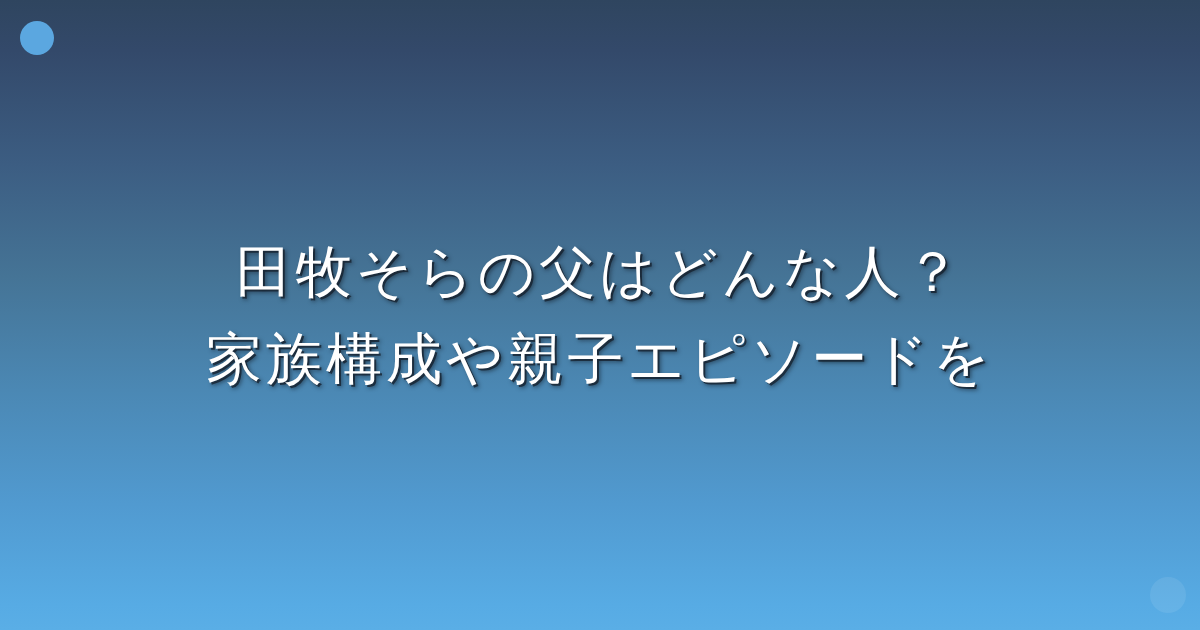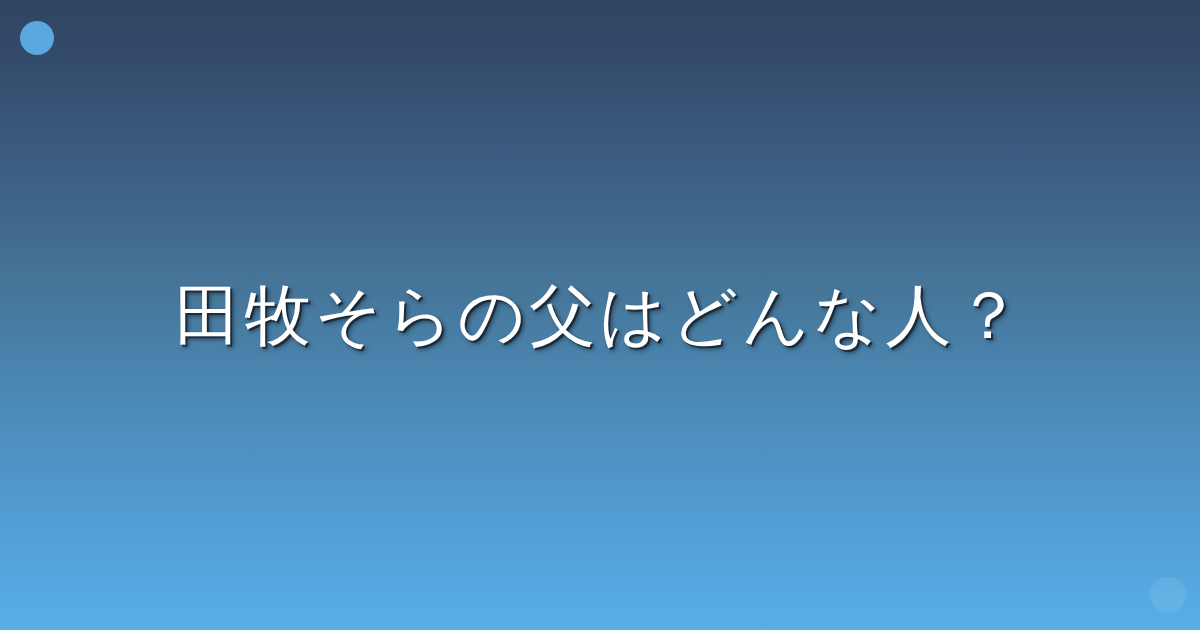--- a/index.html
+++ b/index.html
@@ -62,21 +62,21 @@
     flex-direction: column;
     align-items: center;
     justify-content: center;
     padding: 0 40px;
     box-sizing: border-box;
   }
 
   .title-line {
     color: #ffffff;
     font-family: "Liberation Sans", "DejaVu Sans", sans-serif;
-    font-size: 66px;
+    font-size: 56px;
     line-height: 87px;
     letter-spacing: 4px;
     font-weight: 400;
     white-space: nowrap;
     text-align: right;
     text-shadow:
       2px 2px 0 rgba(20, 30, 42, 0.75),
       3px 3px 4px rgba(12, 20, 30, 0.55);
   }
 </style>
@@ -84,15 +84,16 @@
 <body>
 
 <div class="card">
 
   <span class="deco-circle top-left"></span>
 
   <span class="deco-circle bottom-right"></span>
 
   <div class="title-block">
     <div class="title-line">田牧そらの父はどんな人？</div>
+    <div class="title-line">家族構成や親子エピソードを</div>
   </div>
 
 </div>
 
 </body></html>

